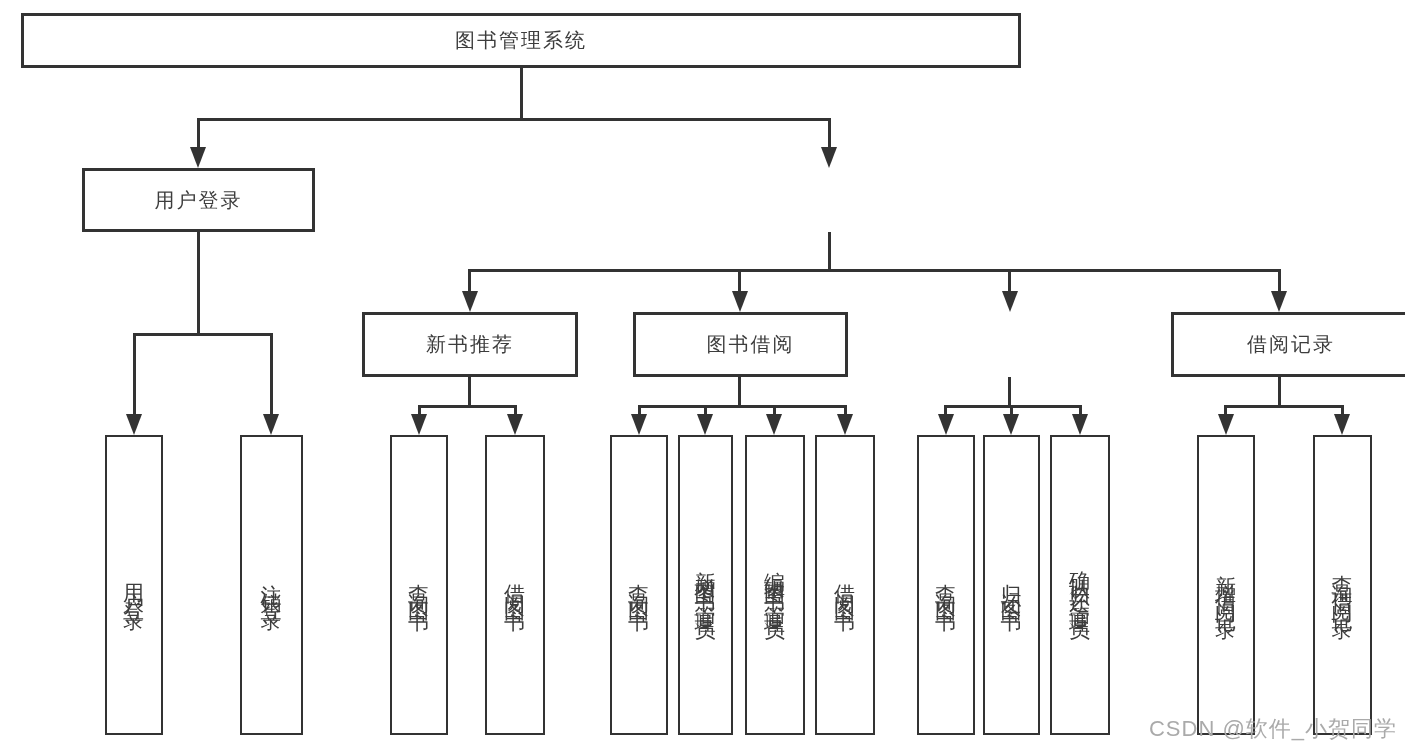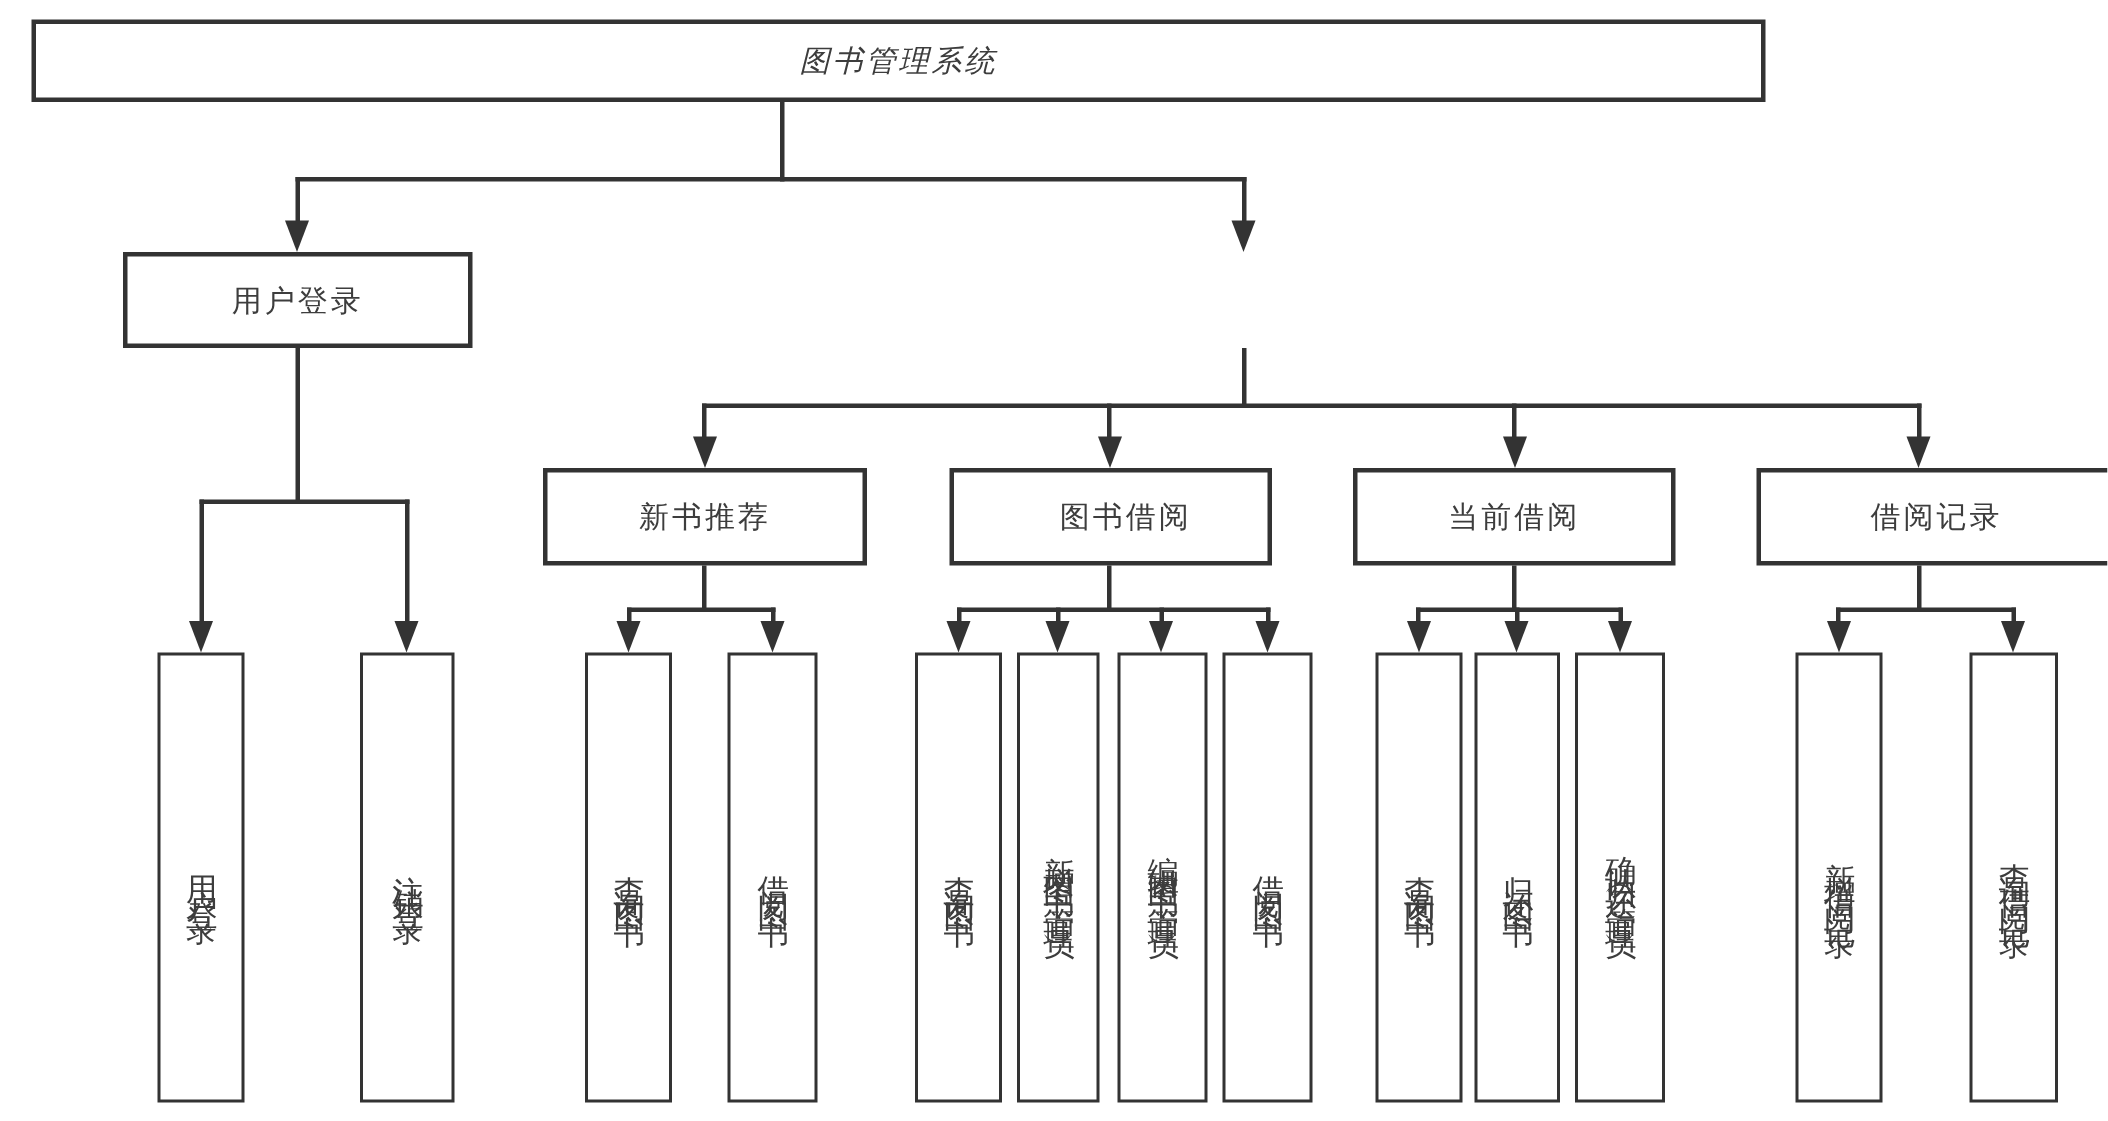--- a/index.html
+++ b/index.html
@@ -32,40 +32,37 @@
     position:absolute; right:8px; bottom:3px;
     font-size:22px; color:#aaaaaa; letter-spacing:1px; z-index:5;
     font-family:"Liberation Sans","DejaVu Sans",sans-serif;
   }
 </style>
 </head>
 <body>
 
 <div class="stage">
 
-  <div class="node lvl" style="left:21px; top:13px; width:1156px; height:55px;font-style:italic;">
+  <div class="node lvl" style="left:21px; top:13px; width:1000px; height:55px;">
     <span>图书管理系统</span>
   </div>
 
   <div class="node lvl" style="left:82px; top:168px; width:233px; height:64px;">
     <span>用户登录</span>
   </div>
 
 
   <div class="node lvl" style="left:362px; top:312px; width:216px; height:65px;">
     <span>新书推荐</span>
   </div>
 
   <div class="node lvl" style="left:633px; top:312px; width:215px; height:65px;padding-left:20px;">
     <span>图书借阅</span>
   </div>
 
-  <div class="node lvl" style="left:902px; top:312px; width:215px; height:65px;">
-    <span>当前借阅</span>
-  </div>
 
   <div class="node lvl" style="left:1171px; top:312px; width:240px; height:65px;">
     <span>借阅记录</span>
   </div>
 
   <div class="node leaf" style="left:105px; top:435px; width:58px; height:300px;">
     <span class="vtext">用户登录</span>
   </div>
 
   <div class="node leaf" style="left:240px; top:435px; width:63px; height:300px;">
@@ -168,14 +165,15 @@
   <div class="vline" style="left:1079px; top:405px; height:12px;"></div>
   <div class="arrow" style="left:1072px; top:414px;"></div>
 
   <div class="vline" style="left:1278px; top:377px; height:31px;"></div>
   <div class="hline" style="left:1224px; top:405px; width:120px;"></div>
   <div class="vline" style="left:1224px; top:405px; height:12px;"></div>
   <div class="arrow" style="left:1218px; top:414px;"></div>
   <div class="vline" style="left:1341px; top:405px; height:12px;"></div>
   <div class="arrow" style="left:1334px; top:414px;"></div>
 
+  <div class="watermark">CSDN @软件_小贺同学</div>
 
 </div>
 
 </body></html>

